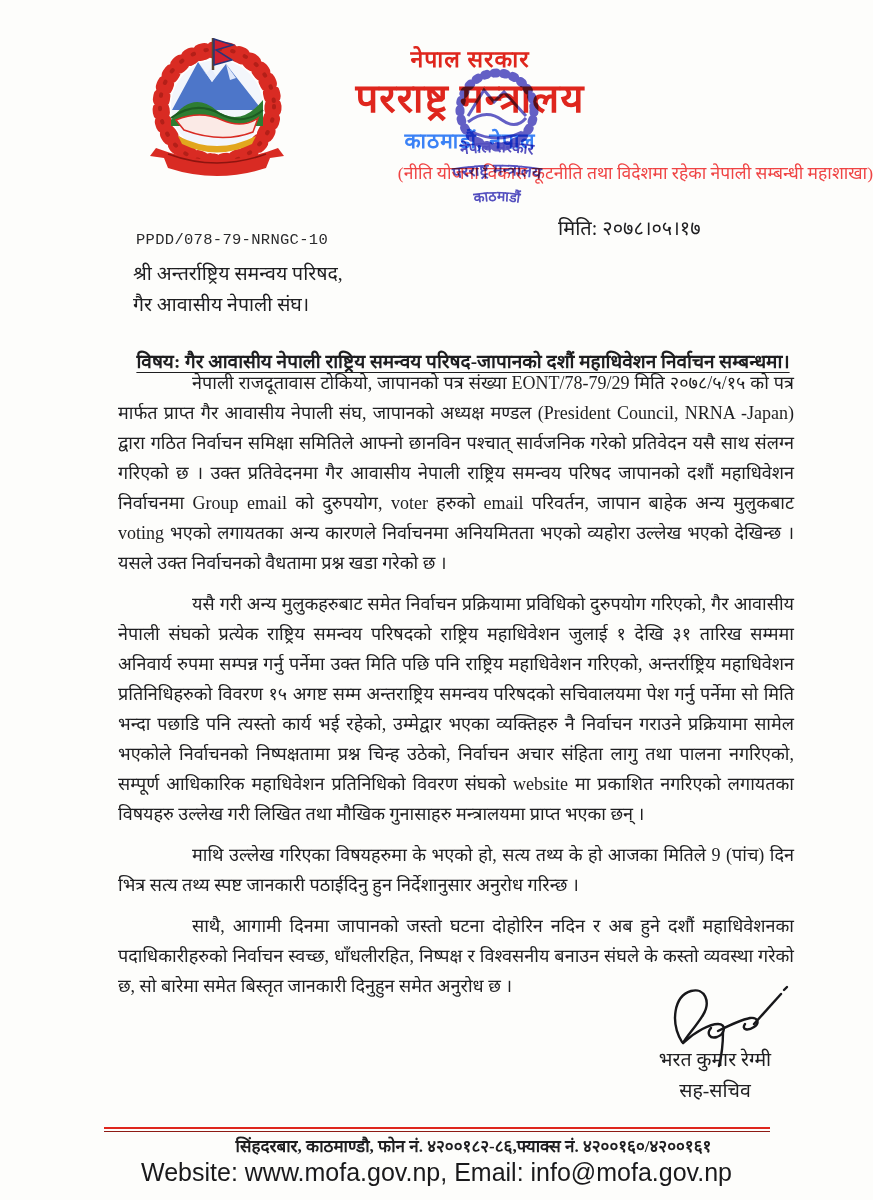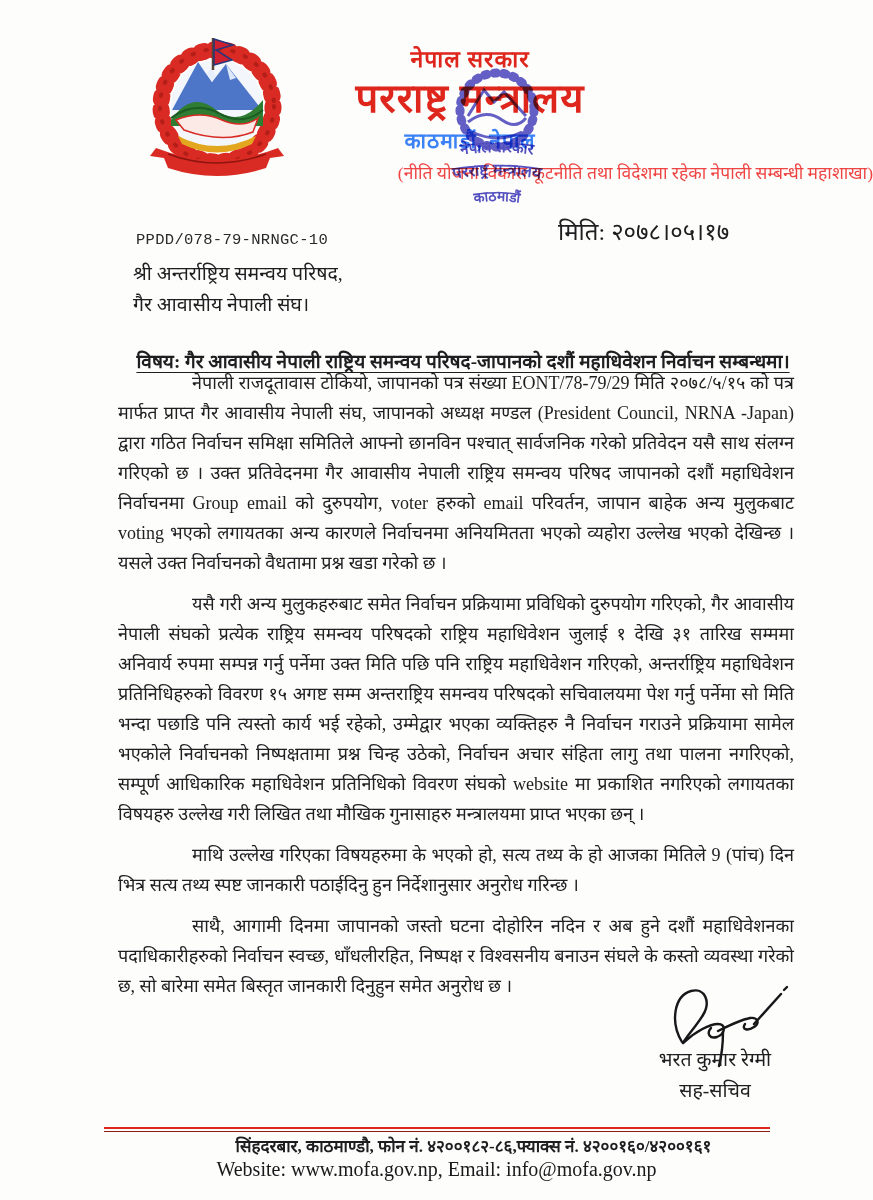--- a/index.html
+++ b/index.html
@@ -19,42 +19,42 @@
   .gov-line { font-size:23px; font-weight:bold; letter-spacing:1px; }
   .ministry-title { font-size:40px; font-weight:bold; line-height:46px; margin-top:2px; letter-spacing:1px; }
   .head-location { font-size:21px; font-weight:bold; margin-top:4px; letter-spacing:1px; }
   .division-line { position:absolute; left:0; top:160px; width:100%; text-align:right;
                    font-size:17.5px; color:#ef4444; }
   .stamp { position:absolute; left:416px; top:60px; width:162px; height:158px;
            mix-blend-mode:multiply; opacity:.92; }
   
   .ref-number { position:absolute; left:136px; top:231px;
                 font-family:Liberation Mono, monospace; font-size:15.5px; color:#2a2a2c; letter-spacing:.3px; }
-  .letter-date { position:absolute; left:558px; top:214px; font-size:24px; }
+  .letter-date { position:absolute; left:558px; top:214px; font-size:20px; }
   
   .addressee { position:absolute; left:133px; top:258px; font-size:19.5px; line-height:31px; }
   
   .subject-line { position:absolute; left:118px; top:340px; width:690px; text-align:center;
                   font-size:19px; font-weight:bold;
                   text-decoration:underline; text-underline-offset:4px;margin-top:8px; }
   
   .body-text { position:absolute; left:118px; top:368px; width:676px;
                font-size:18px; line-height:30px; text-align:justify; }
   .body-text p { text-indent:74px; margin-bottom:11px; }
   
   .sig-scribble { position:absolute; left:666px; top:982px; width:126px; height:86px; }
   .signatory { position:absolute; left:620px; top:1044px; width:190px; text-align:center;
                font-size:19.5px; line-height:31px; }
   
   .footer-rule { position:absolute; left:104px; top:1127px; width:666px; height:5px;
                  border-top:2px solid; border-bottom:1px solid; }
   .footer-address { position:absolute; left:0; top:1134px; width:100%; text-align:center;
                     font-size:17px; font-weight:bold;margin-left:37px; }
   .footer-web { position:absolute; left:0; top:1158px; width:100%; text-align:center;
-                font-family:Liberation Serif, serif; font-size:20px; color:#19191b; }
+                font-family:Liberation Sans, sans-serif; font-size:25px; color:#19191b; }
 </style>
 </head>
 <body>
 
 <div class="page">
 
   <svg class="emblem" viewBox="0 0 218 148" aria-hidden="true">
 
     <circle cx="105" cy="76" r="56" fill="none" stroke="#d92b23" stroke-width="17" stroke-dasharray="3.5 9.5" stroke-linecap="round"></circle>
     <circle cx="105" cy="76" r="57" fill="none" stroke="#b31f18" stroke-width="4" stroke-dasharray="1.5 12" stroke-linecap="round"></circle>

